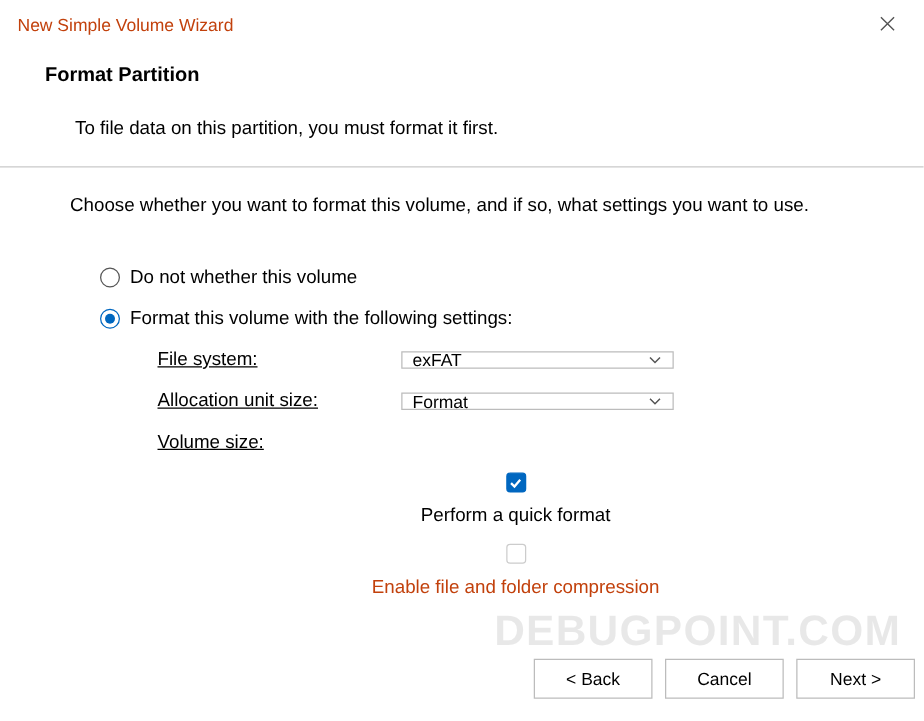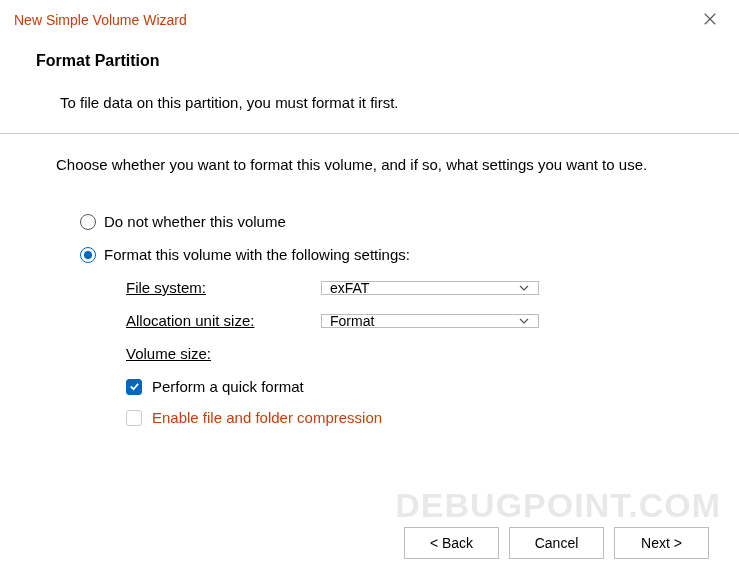--- a/index.html
+++ b/index.html
@@ -89,20 +89,21 @@
       cursor: pointer;
     }
     .text-input { cursor: text; justify-content: flex-start; }
     .chevron { color: #555; }
     .chevron svg { width: 12px; height: 12px; display: block; }
     .checkbox-row {
       display: flex;
       align-items: center;
       gap: 10px;
       margin-bottom: 14px;
+      flex-direction: column;
     }
     .checkbox {
       width: 16px; height: 16px;
       border: 1px solid #888;
       border-radius: 3px;
       display: inline-flex;
       align-items: center;
       justify-content: center;
       cursor: pointer;
       flex-shrink: 0;
@@ -111,21 +112,21 @@
       background: #0067c0;
       border-color: #0067c0;
     }
     .checkbox.checked svg { width: 11px; height: 11px; }
     .checkbox-label { font-size: 15px; cursor: pointer; }
     .checkbox-label.disabled { color: #c2410c; cursor: default; }
     .checkbox.disabled { border-color: #ccc; cursor: default; }
     .button-bar {
       position: absolute;
       bottom: 18px;
-      right: 30px;
+      right: 7px;
       display: flex;
       gap: 10px;
     }
     .btn {
       min-width: 95px;
       height: 32px;
       border: 1px solid #bcbcbc;
       background: #fff;
       font-family: inherit;
       font-size: 14px;

